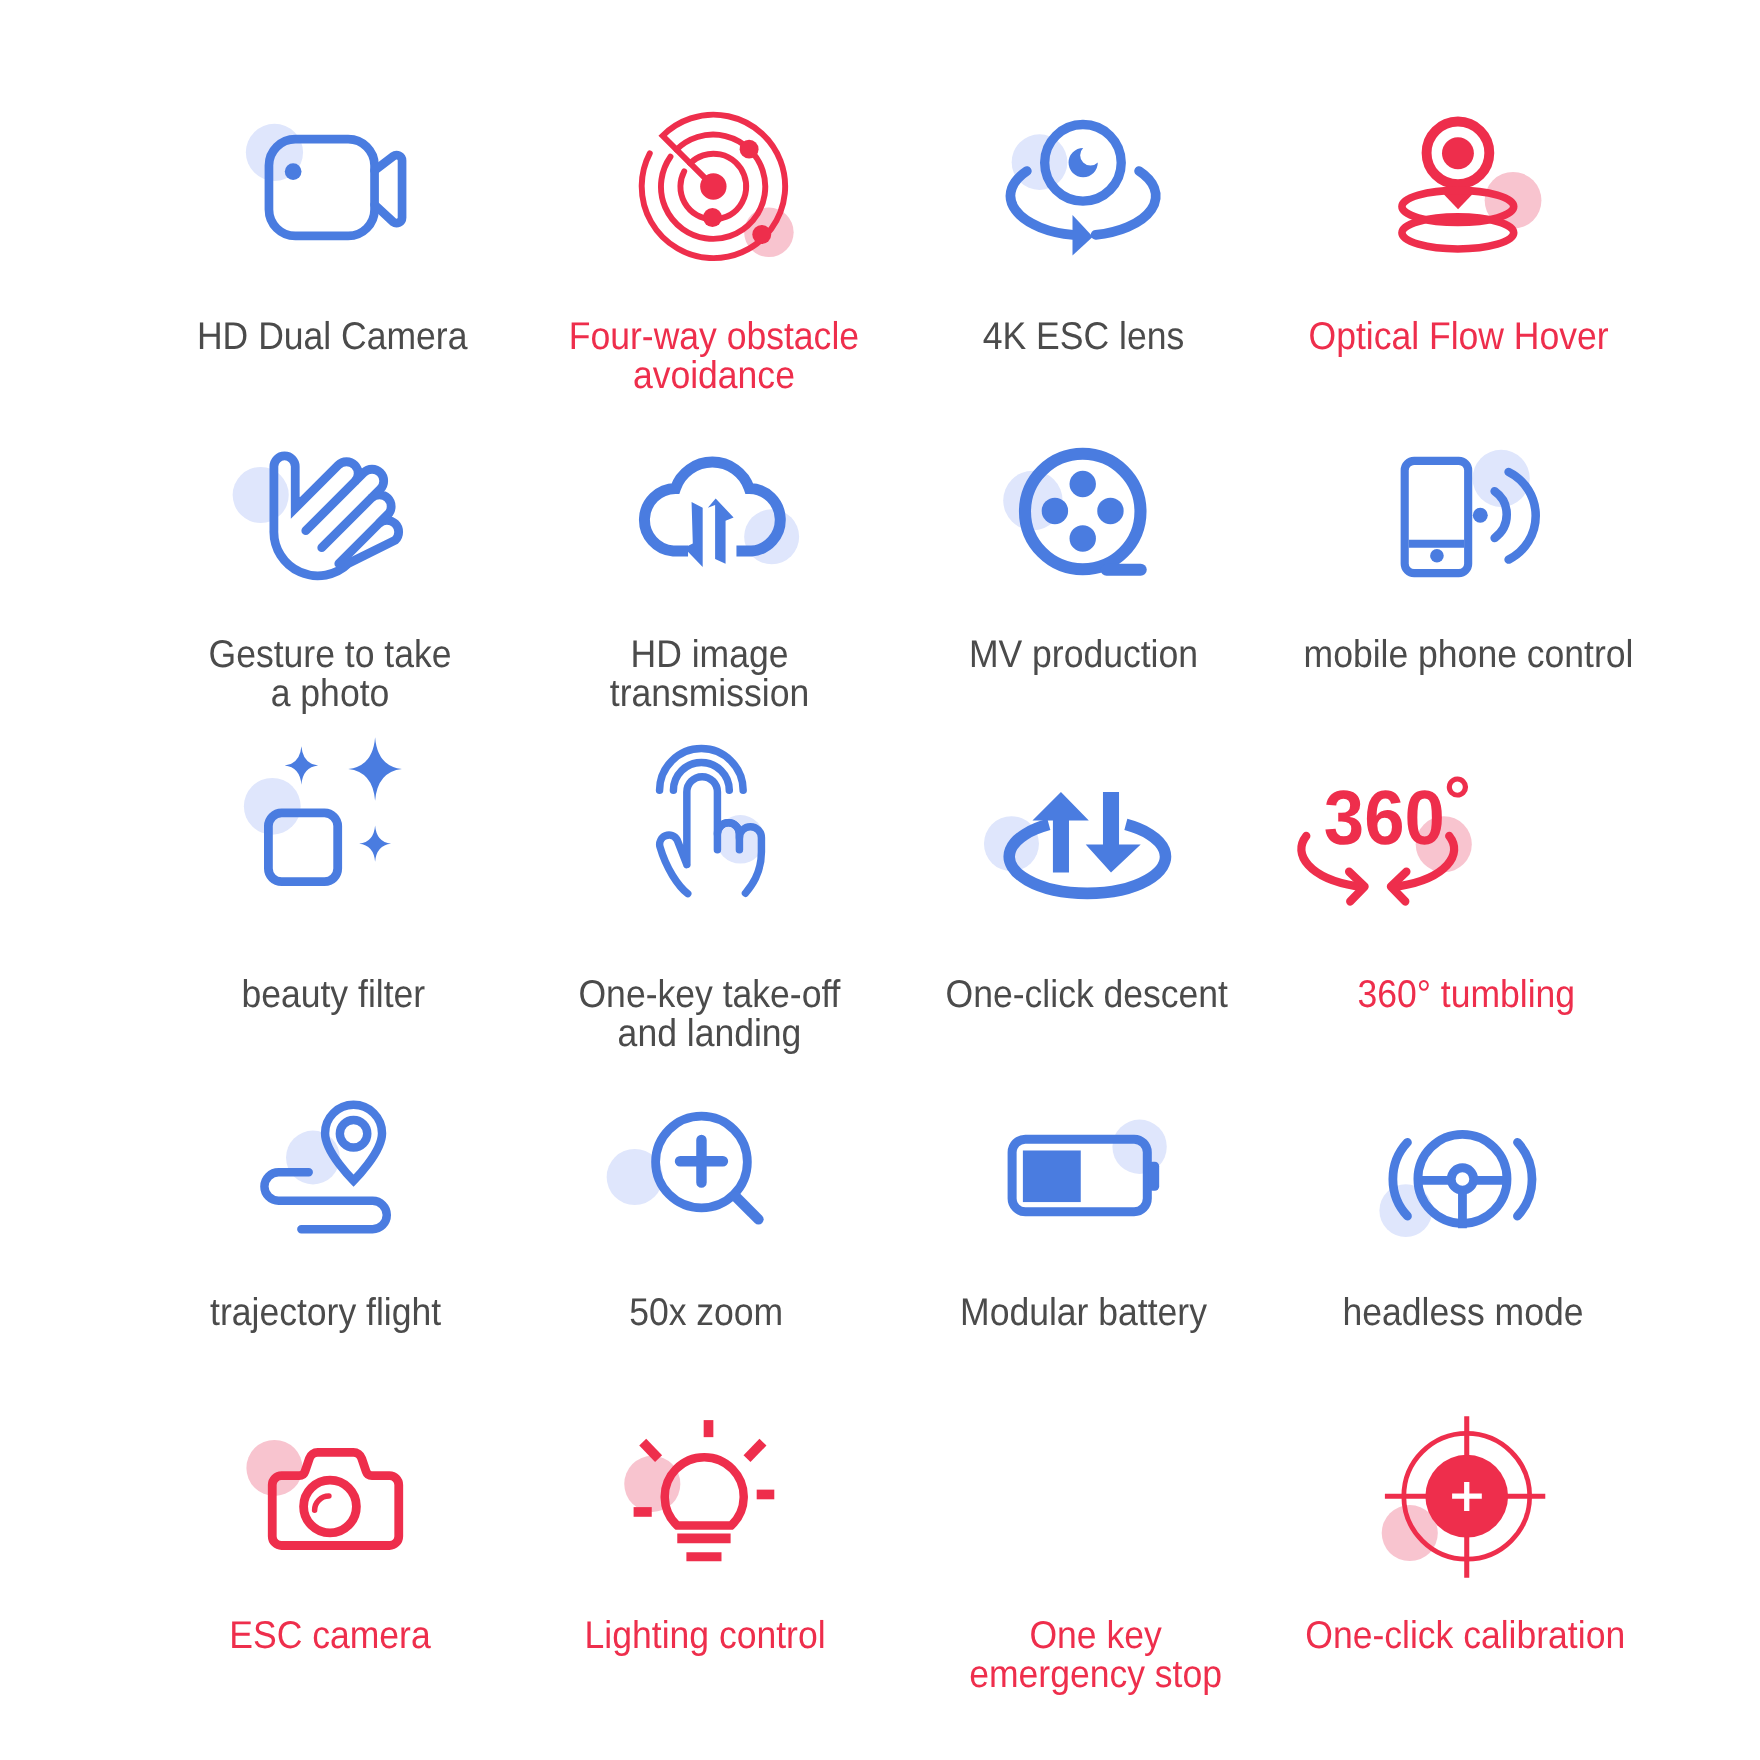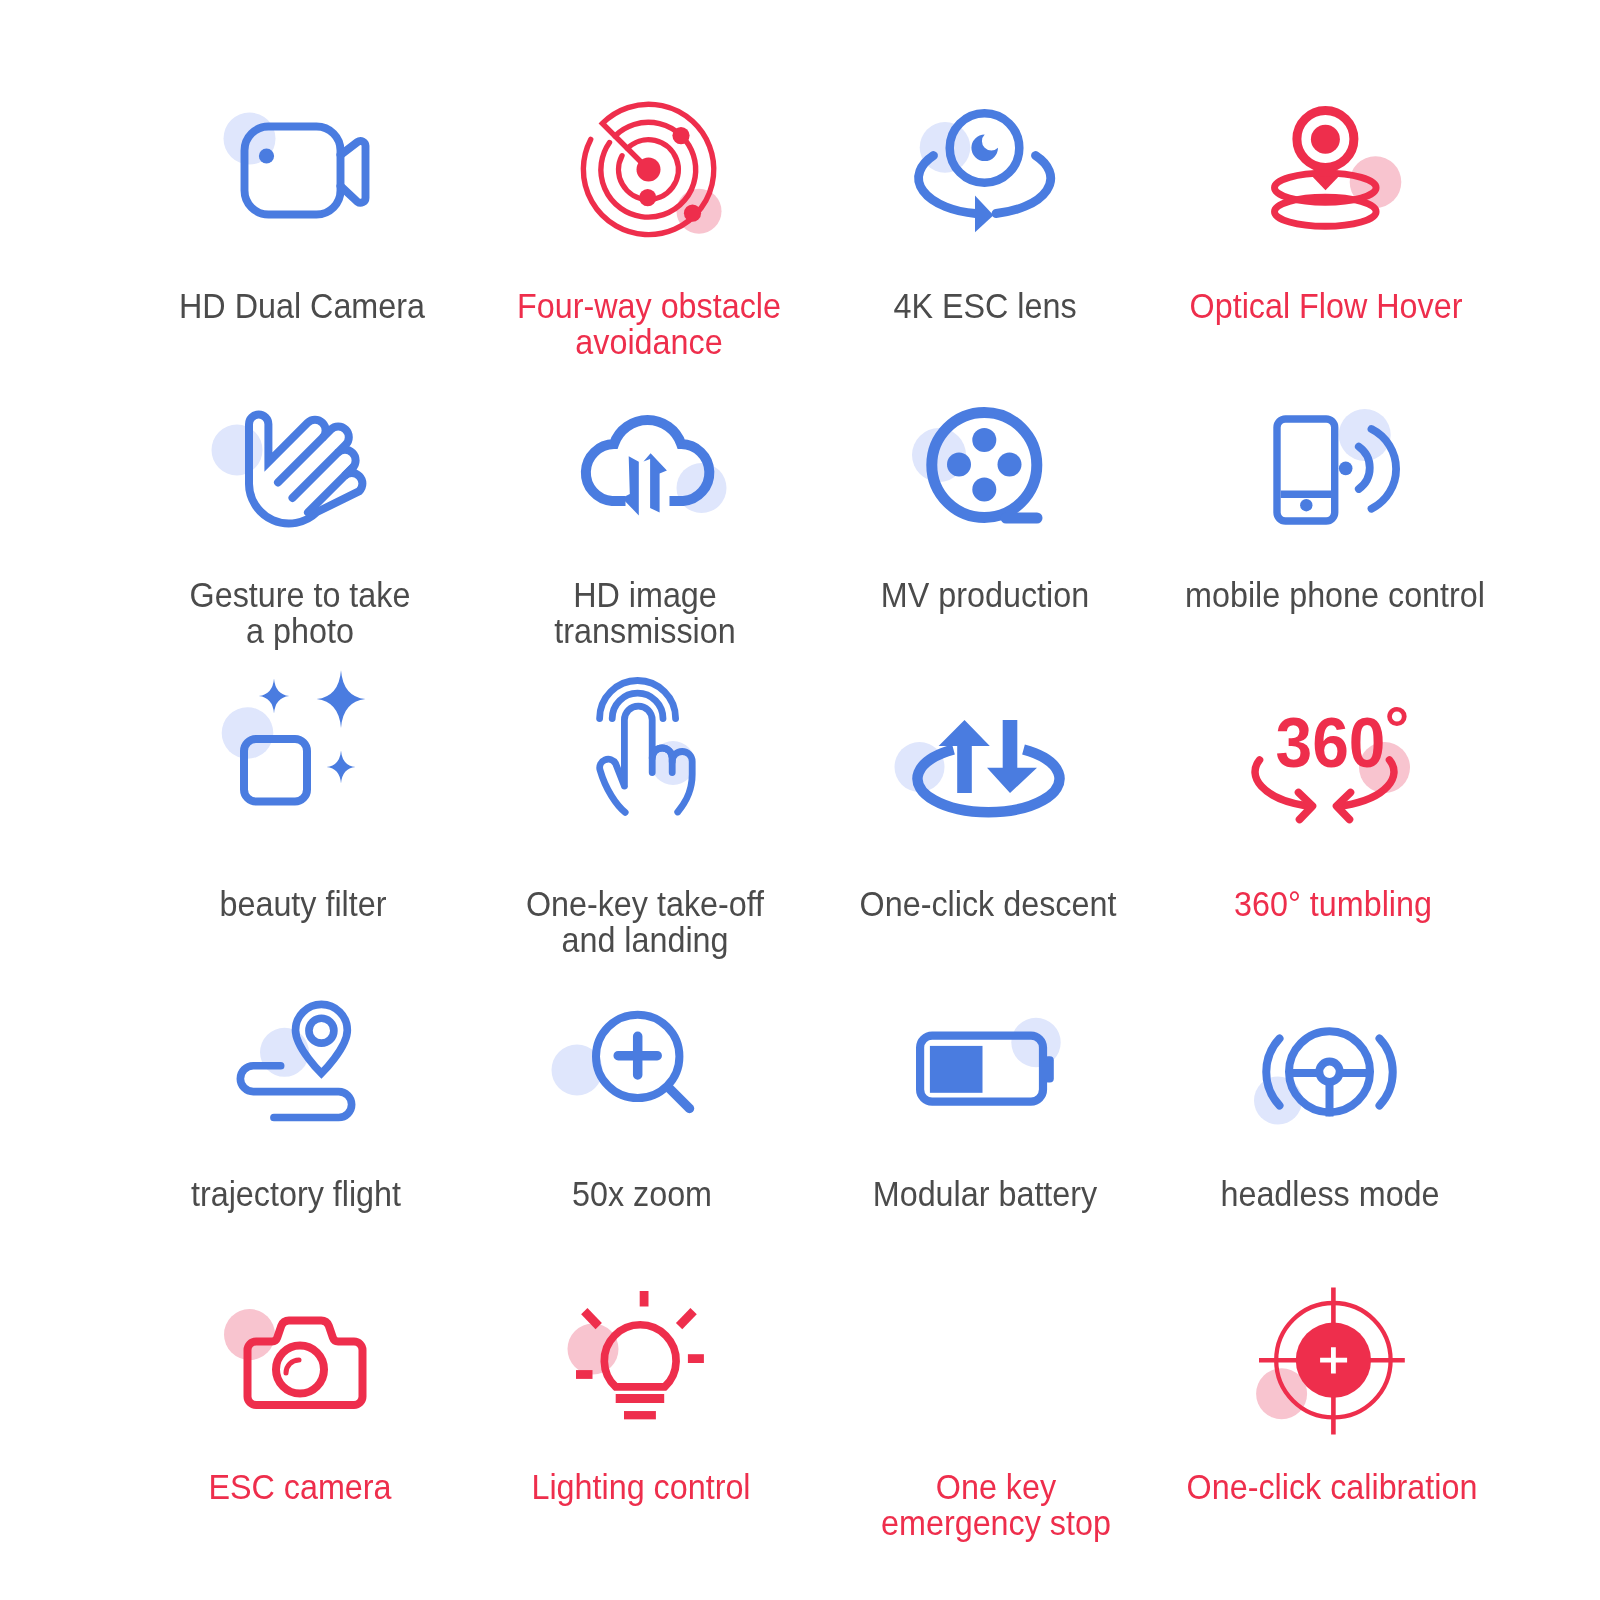--- a/index.html
+++ b/index.html
@@ -129,21 +129,21 @@
 and landing</div>
 <div class="iconwrap" style="left:988px;top:771px;">
       <svg width="155" height="102" viewBox="0 0 155 102">
   <circle cx="9" cy="47" r="25" fill="#dfe6fc"></circle>
   <path d="M54 0 L79.3 25.9 L61.3 25.9 L61.3 73.1 L46.7 73.1 L46.7 25.9 L28.1 25.9 Z" fill="#4a7ce0"></path>
   <path d="M92.2 0 L106.8 0 L106.8 47.8 L126.5 47.8 L99.5 73.1 L76.5 47.8 L92.2 47.8 Z" fill="#4a7ce0"></path>
   <path d="M43 29.5 A71 33.5 0 1 0 113 29.5" fill="none" stroke="#4a7ce0" stroke-width="10.5"></path>
 </svg>
     </div>
 <div class="label" style="left:988px;top:886.3px;">One-click descent</div>
-<div class="iconwrap" style="left:1333px;top:767px;">
+<div class="iconwrap" style="left:1261px;top:767px;">
       <svg width="157" height="107" viewBox="0 0 157 107">
   <circle cx="130" cy="54" r="25.5" fill="#f8c4cf"></circle>
   <text x="21" y="53.6" font-family="Liberation Sans, sans-serif" font-size="70" font-weight="bold" fill="#ee2e4c" textLength="110" lengthAdjust="spacingAndGlyphs">360</text>
   <text x="130" y="36" font-family="Liberation Sans, sans-serif" font-size="62" font-weight="bold" fill="#ee2e4c">°</text>
   <path d="M5 46.5 C-8 63 8 85 50 92" fill="none" stroke="#ee2e4c" stroke-width="7.6" stroke-linecap="round"></path>
   <path d="M44 79 L58 92.5 L45 106" fill="none" stroke="#ee2e4c" stroke-width="7.6" stroke-linecap="round" stroke-linejoin="round"></path>
   <path d="M135 46.5 C148 63 132 85 90 92" fill="none" stroke="#ee2e4c" stroke-width="7.6" stroke-linecap="round"></path>
   <path d="M96 79 L82 92.5 L95 106" fill="none" stroke="#ee2e4c" stroke-width="7.6" stroke-linecap="round" stroke-linejoin="round"></path>
 </svg>
     </div>

